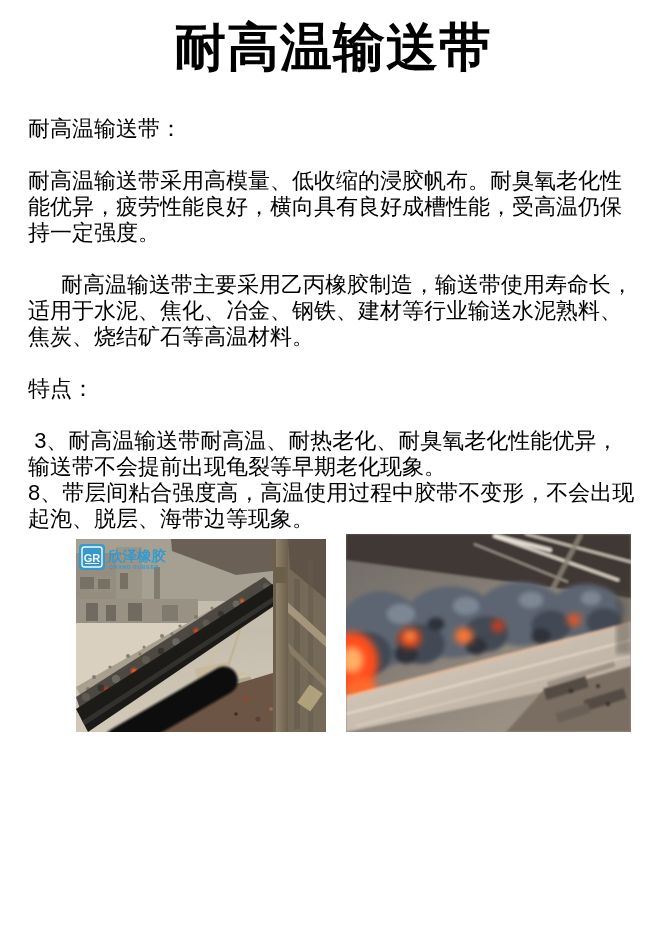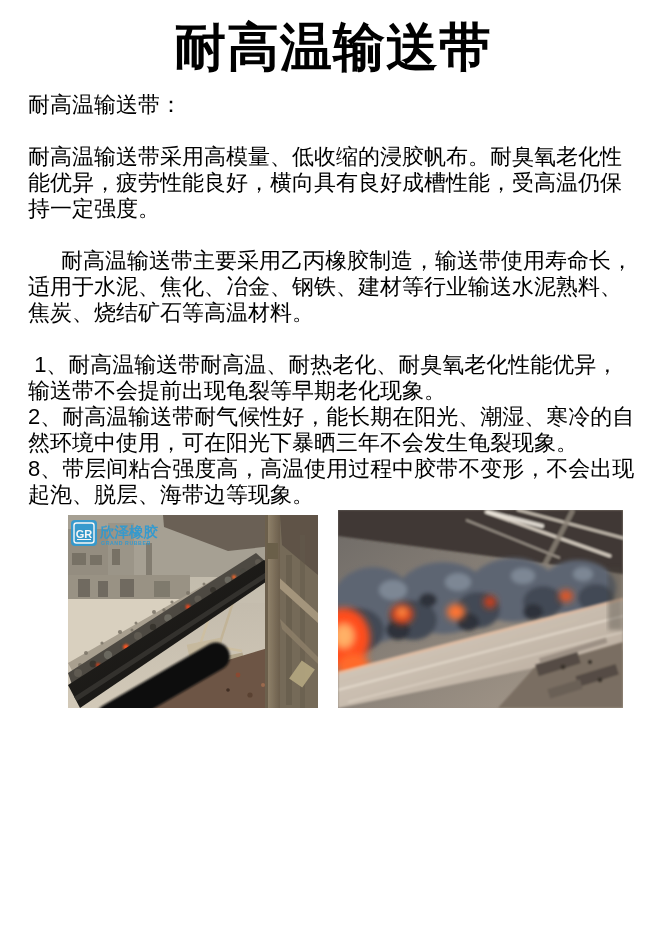--- a/index.html
+++ b/index.html
@@ -10,46 +10,46 @@
   }
   .doc{width:666px;height:930px;box-sizing:border-box;padding:0 28px;}
   .page-title{
     margin:0;padding-top:16px;
     font-size:52px;line-height:62px;font-weight:700;
     text-align:center;letter-spacing:1px;white-space:nowrap;
   }
   .copy{font-size:22px;line-height:26px;}
   .copy p{margin:26px 0;white-space:pre-wrap;}
   .copy p.section-label{margin:26px 0;}
-  .copy p.first{margin-top:14px;}
+  .copy p.first{margin-top:38px;}
   .copy p.indent{text-indent:33px;font-family:Liberation Serif, serif;}
   .copy .features p{margin:0;}
   .photos{
     display:flex;align-items:flex-end;gap:20px;
-    margin-top:2px;padding-left:40px;
+    margin-top:2px;padding-left:40px;justify-content:center;
   }
   .photo{display:block;line-height:0;}
   .photo svg{display:block;}
 </style>
 </head>
 <body>
 
 <div class="doc">
 
   <h1 class="page-title">耐高温输送带</h1>
 
   <div class="copy">
     <p class="section-label first">耐高温输送带：</p>
     <p>耐高温输送带采用高模量、低收缩的浸胶帆布。耐臭氧老化性能优异，疲劳性能良好，横向具有良好成槽性能，受高温仍保持一定强度。</p>
 
     <p class="indent">耐高温输送带主要采用乙丙橡胶制造，输送带使用寿命长，适用于水泥、焦化、冶金、钢铁、建材等行业输送水泥熟料、焦炭、烧结矿石等高温材料。</p>
 
+    <p class="section-label">特点：</p>
     <div class="features">
-      <p> 1、耐高温输送带耐高温、耐热老化、耐臭氧老化性能优异，输送带不会提前出现龟裂等早期老化现象。</p>
-      <p>2、耐高温输送带耐气候性好，能长期在阳光、潮湿、寒冷的自然环境中使用，可在阳光下暴晒三年不会发生龟裂现象。</p>
+      <p> 3、耐高温输送带耐高温、耐热老化、耐臭氧老化性能优异，输送带不会提前出现龟裂等早期老化现象。</p>
       <p>8、带层间粘合强度高，高温使用过程中胶带不变形，不会出现起泡、脱层、海带边等现象。</p>
     </div>
   </div>
 
   <div class="photos">
 
     <figure class="photo" style="margin:0;">
       <svg width="250" height="193" viewBox="0 0 250 193" xmlns="http://www.w3.org/2000/svg">
         <defs>
           <linearGradient id="lgSky" x1="0" y1="0" x2="0" y2="1">

